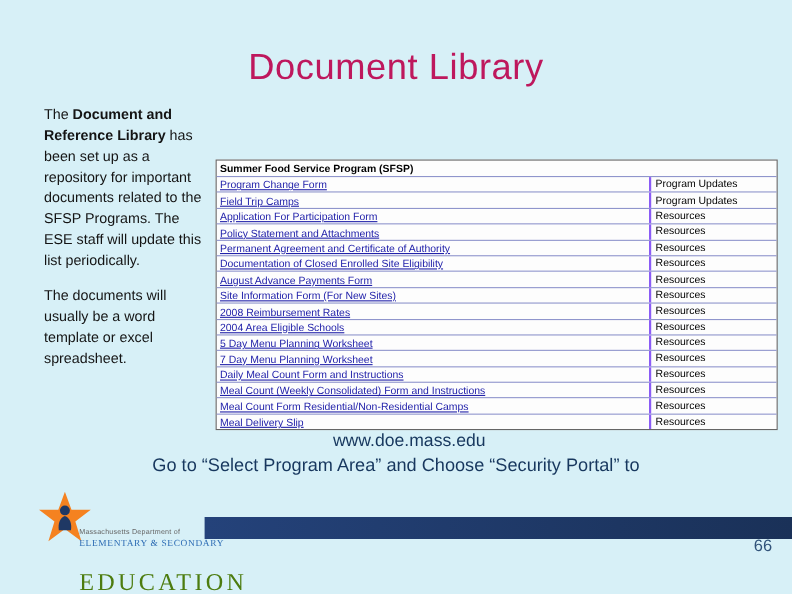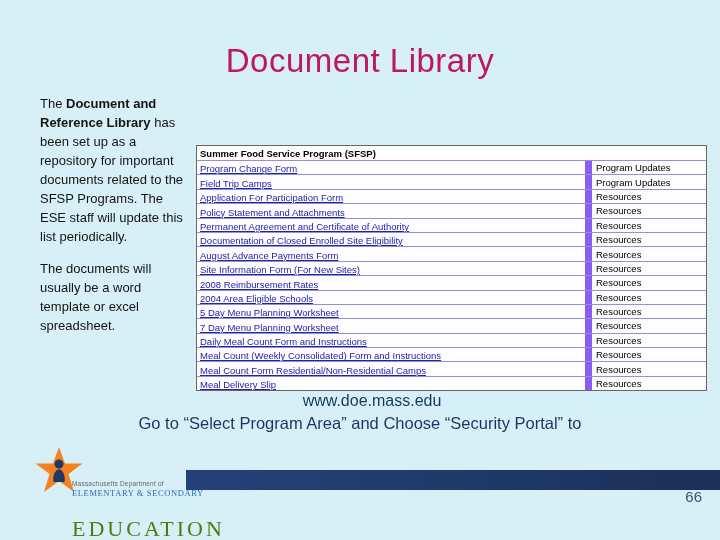--- a/index.html
+++ b/index.html
@@ -34,21 +34,21 @@
     display:flex; align-items:stretch; height:13.4px;
     border-bottom:1px solid #8f95cc;
   }
   .doc-row:last-child { border-bottom:none;gap:28px; }
   .doc-cell-link {
     flex:1; display:flex; align-items:flex-end;
     padding-left:3px; white-space:nowrap; overflow:hidden;
   }
   .doc-link { color:#2222aa; text-decoration:underline; cursor:pointer; }
   .doc-cell-cat {
-    width:110px; border-left:7px solid #8b5cf6;
+    width:110px; border-left:2px solid #8b5cf6;
     display:flex; align-items:center; padding-left:4px;
     white-space:nowrap; overflow:hidden;
   }
   .footer-text {
     position:absolute; left:0; right:0; top:390px;
     text-align:center; color:#17375e;
     font-size:16.5px; line-height:22px;
   }
   .footer-url { font-size:16px;margin-left:24px; }
   .footer-bar {

